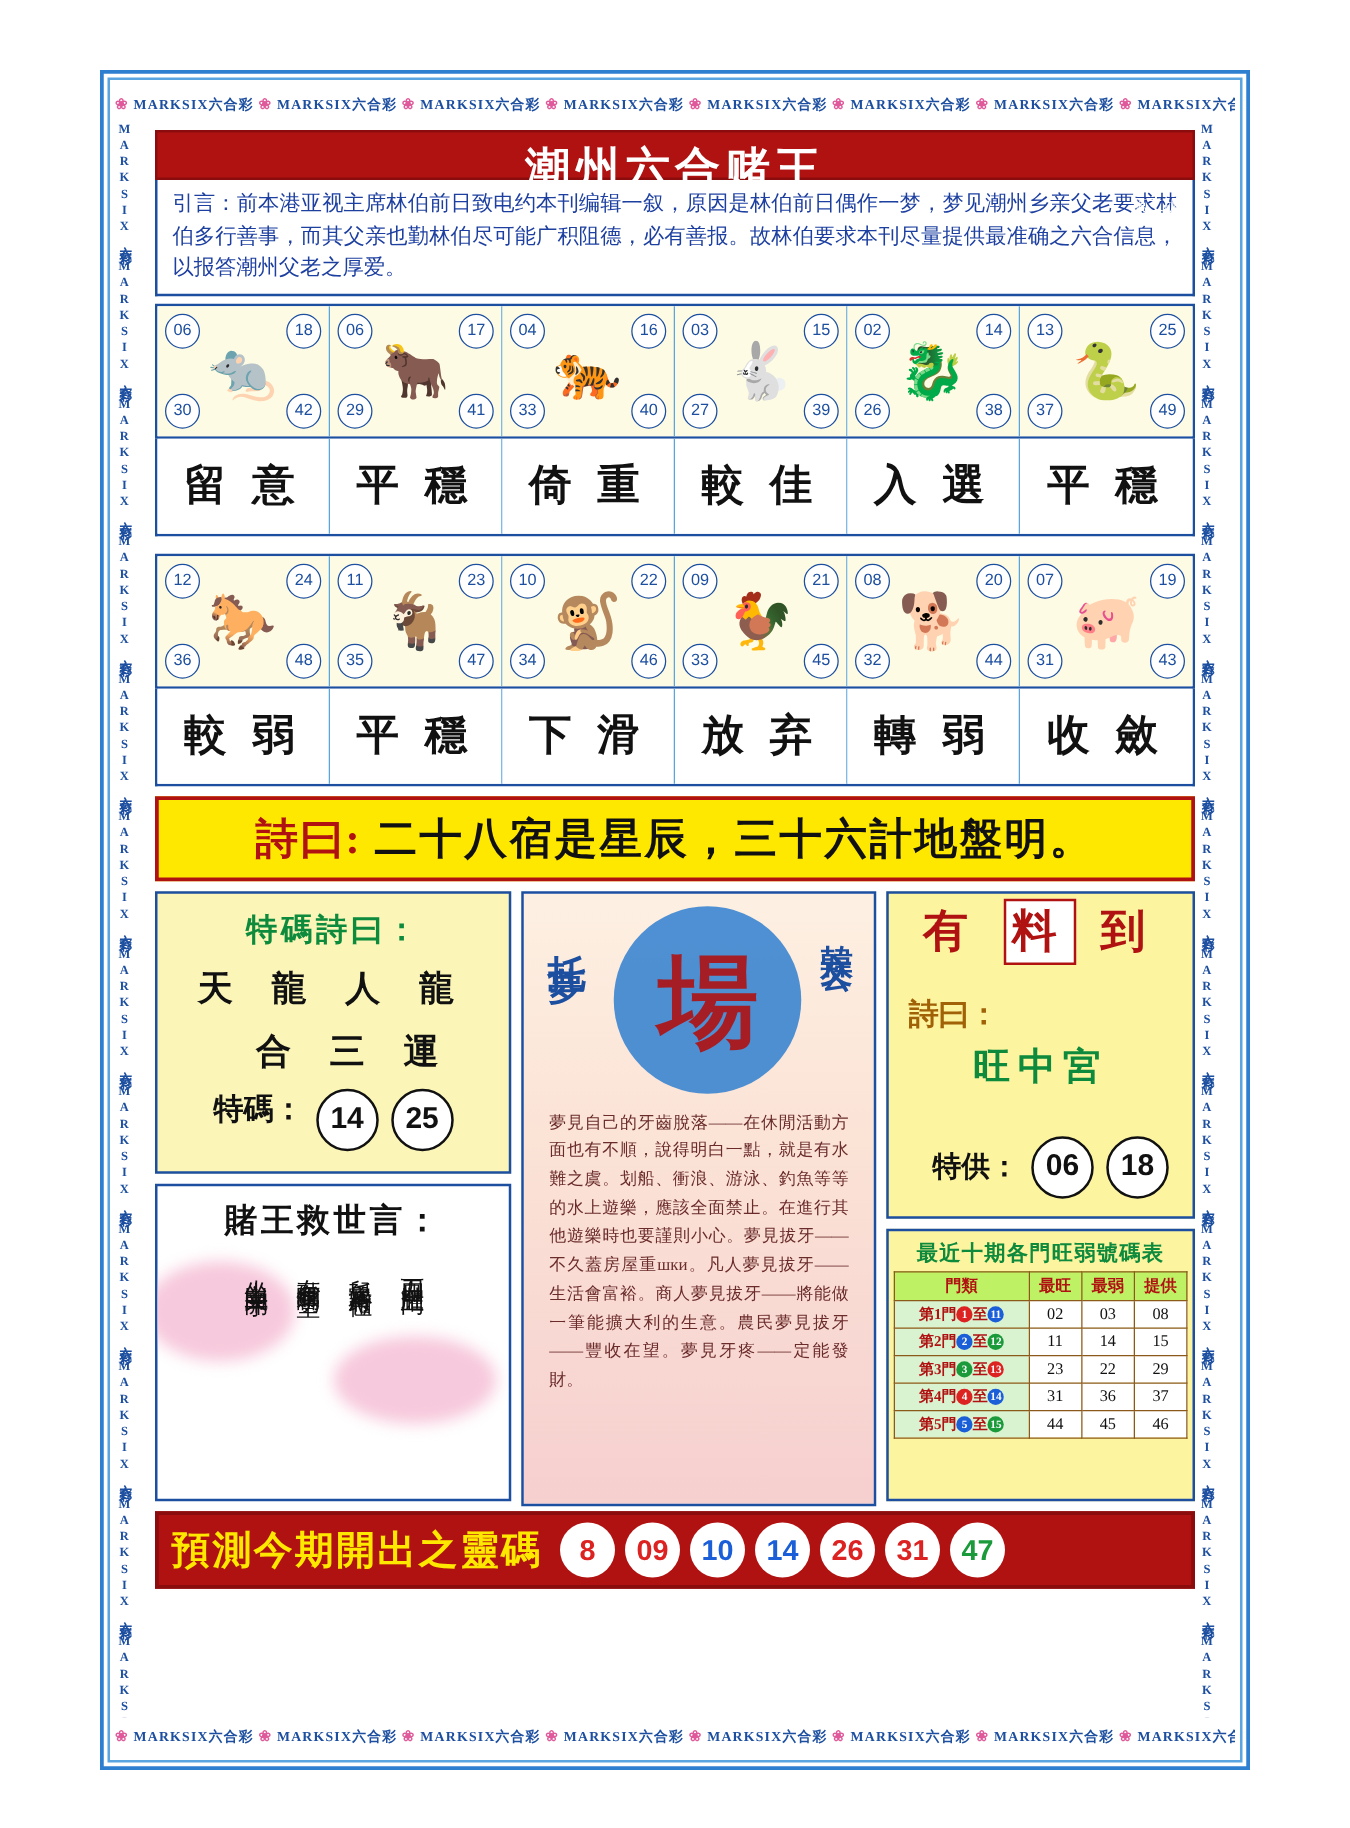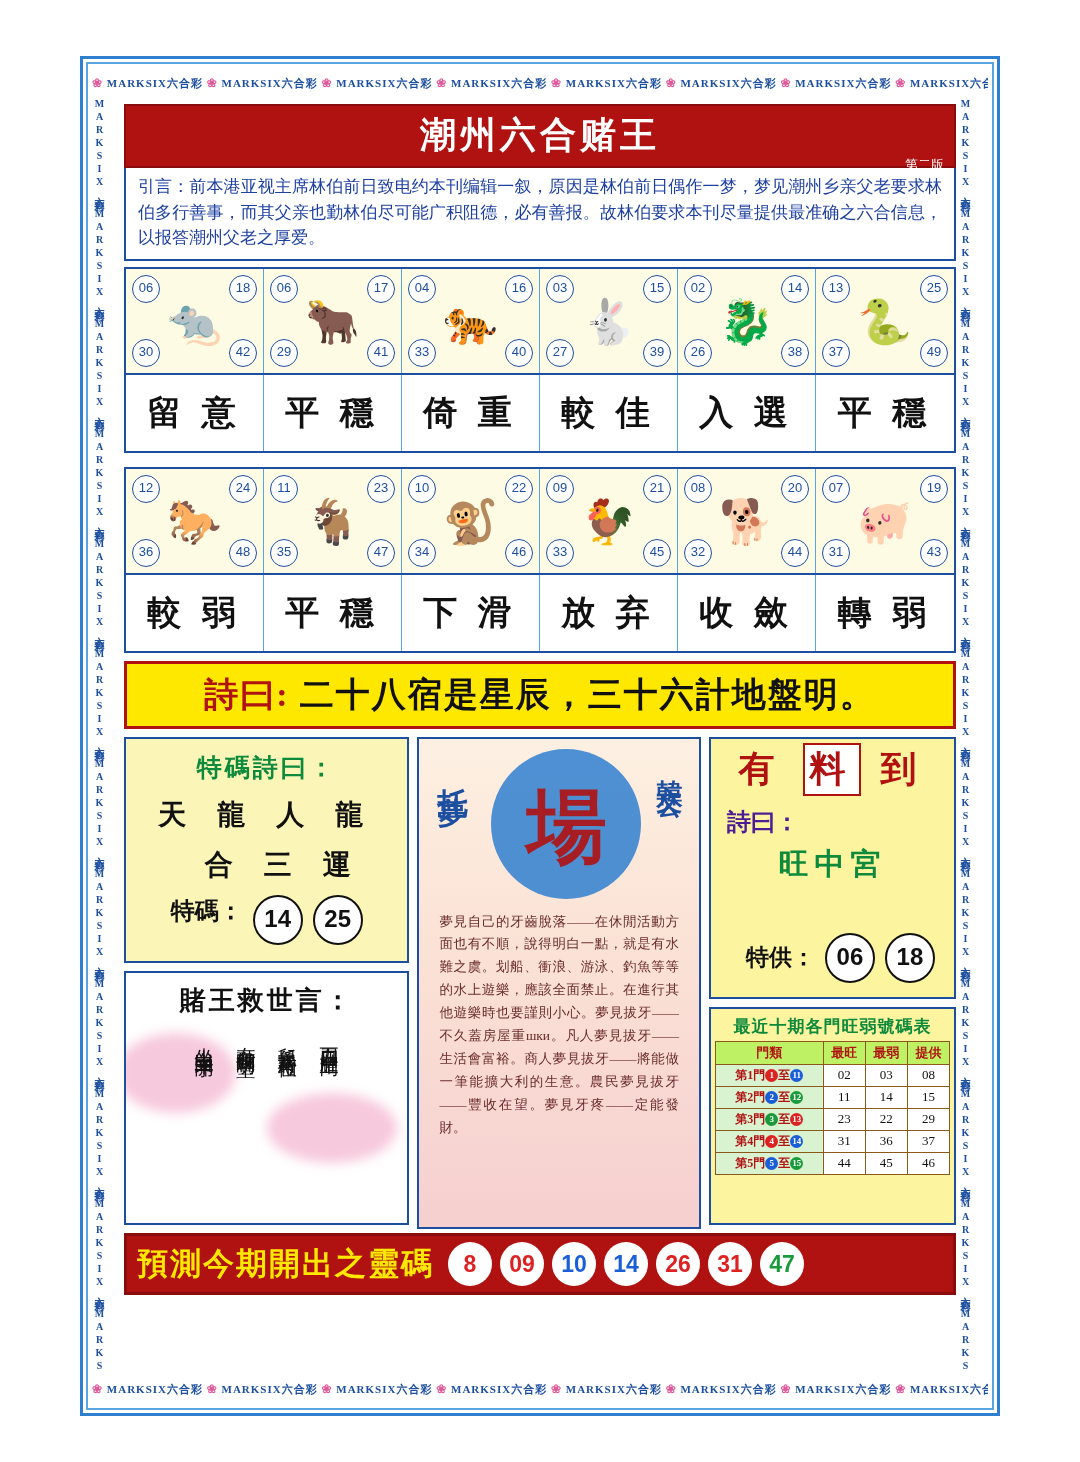--- a/index.html
+++ b/index.html
@@ -50,21 +50,21 @@
   }
   .flower{color:#e05a9b;font-size:12px;}
 
   
   .content{
     position:absolute;left:124px;top:104px;width:832px;height:1264px;
     background:#ffffff;
   }
   .title-bar{
     position:relative;
-    height:64px;
+    height:40px;
     background:#b01212;
     border:2px solid #8b0c0c;
     box-sizing:border-box;
   }
   .title-bar .main-title{
     position:absolute;left:0;right:0;top:5px;text-align:center;
     color:#ffffff;font-size:36px;font-weight:bold;
     font-family:"Liberation Serif",serif;letter-spacing:4px;
   }
   .title-bar .edition{
@@ -210,21 +210,21 @@
   .box-youliao{
     border:2px solid #1d4fa0;background:#fdf4a0;height:258px;position:relative;
     font-family:"Liberation Serif",serif;
   }
   .yl-title{
     text-align:center;margin-top:4px;color:#b01212;font-size:36px;font-weight:bold;letter-spacing:10px;
   }
   .yl-title .wbox{
     display:inline-block;background:#ffffff;border:2px solid #b01212;padding:0 4px;
   }
-  .yl-shi{margin-top:10px;margin-left:16px;color:#4c1d95;font-size:24px;font-weight:bold;}
+  .yl-shi{margin-top:23px;margin-left:16px;color:#a16207;font-size:24px;font-weight:bold;}
   .yl-line{text-align:center;color:#0e8a3c;font-size:30px;font-weight:bold;letter-spacing:6px;margin-top:6px;}
   .yl-row{
     position:absolute;left:16px;right:0;bottom:14px;display:flex;align-items:center;justify-content:center;gap:10px;
   }
   .yl-row .lab{color:#111;font-size:23px;font-weight:bold;}
 
   .box-table{
     border:2px solid #1d4fa0;background:#fdf4a0;flex:1;position:relative;padding:4px;
     box-sizing:border-box;font-family:"Liberation Serif",serif;
   }
@@ -385,22 +385,22 @@
           <span class="num n-bl">31</span>
           <span class="num n-br">43</span>
           <span class="animal">🐖</span>
         </div>
       </div>
     <div class="wordrow" id="wrow2">
         <div class="wcell">較 弱</div>
         <div class="wcell">平 穩</div>
         <div class="wcell">下 滑</div>
         <div class="wcell">放 弃</div>
+        <div class="wcell">轉 弱</div>
         <div class="wcell">收 斂</div>
-        <div class="wcell">轉 弱</div>
       </div>
 
     <div class="poembar">
       <span class="lbl">詩曰:</span>
       <span class="txt">二十八宿是星辰，三十六計地盤明。</span>
     </div>
 
     <div class="three">
 
       <div class="col col-left">

